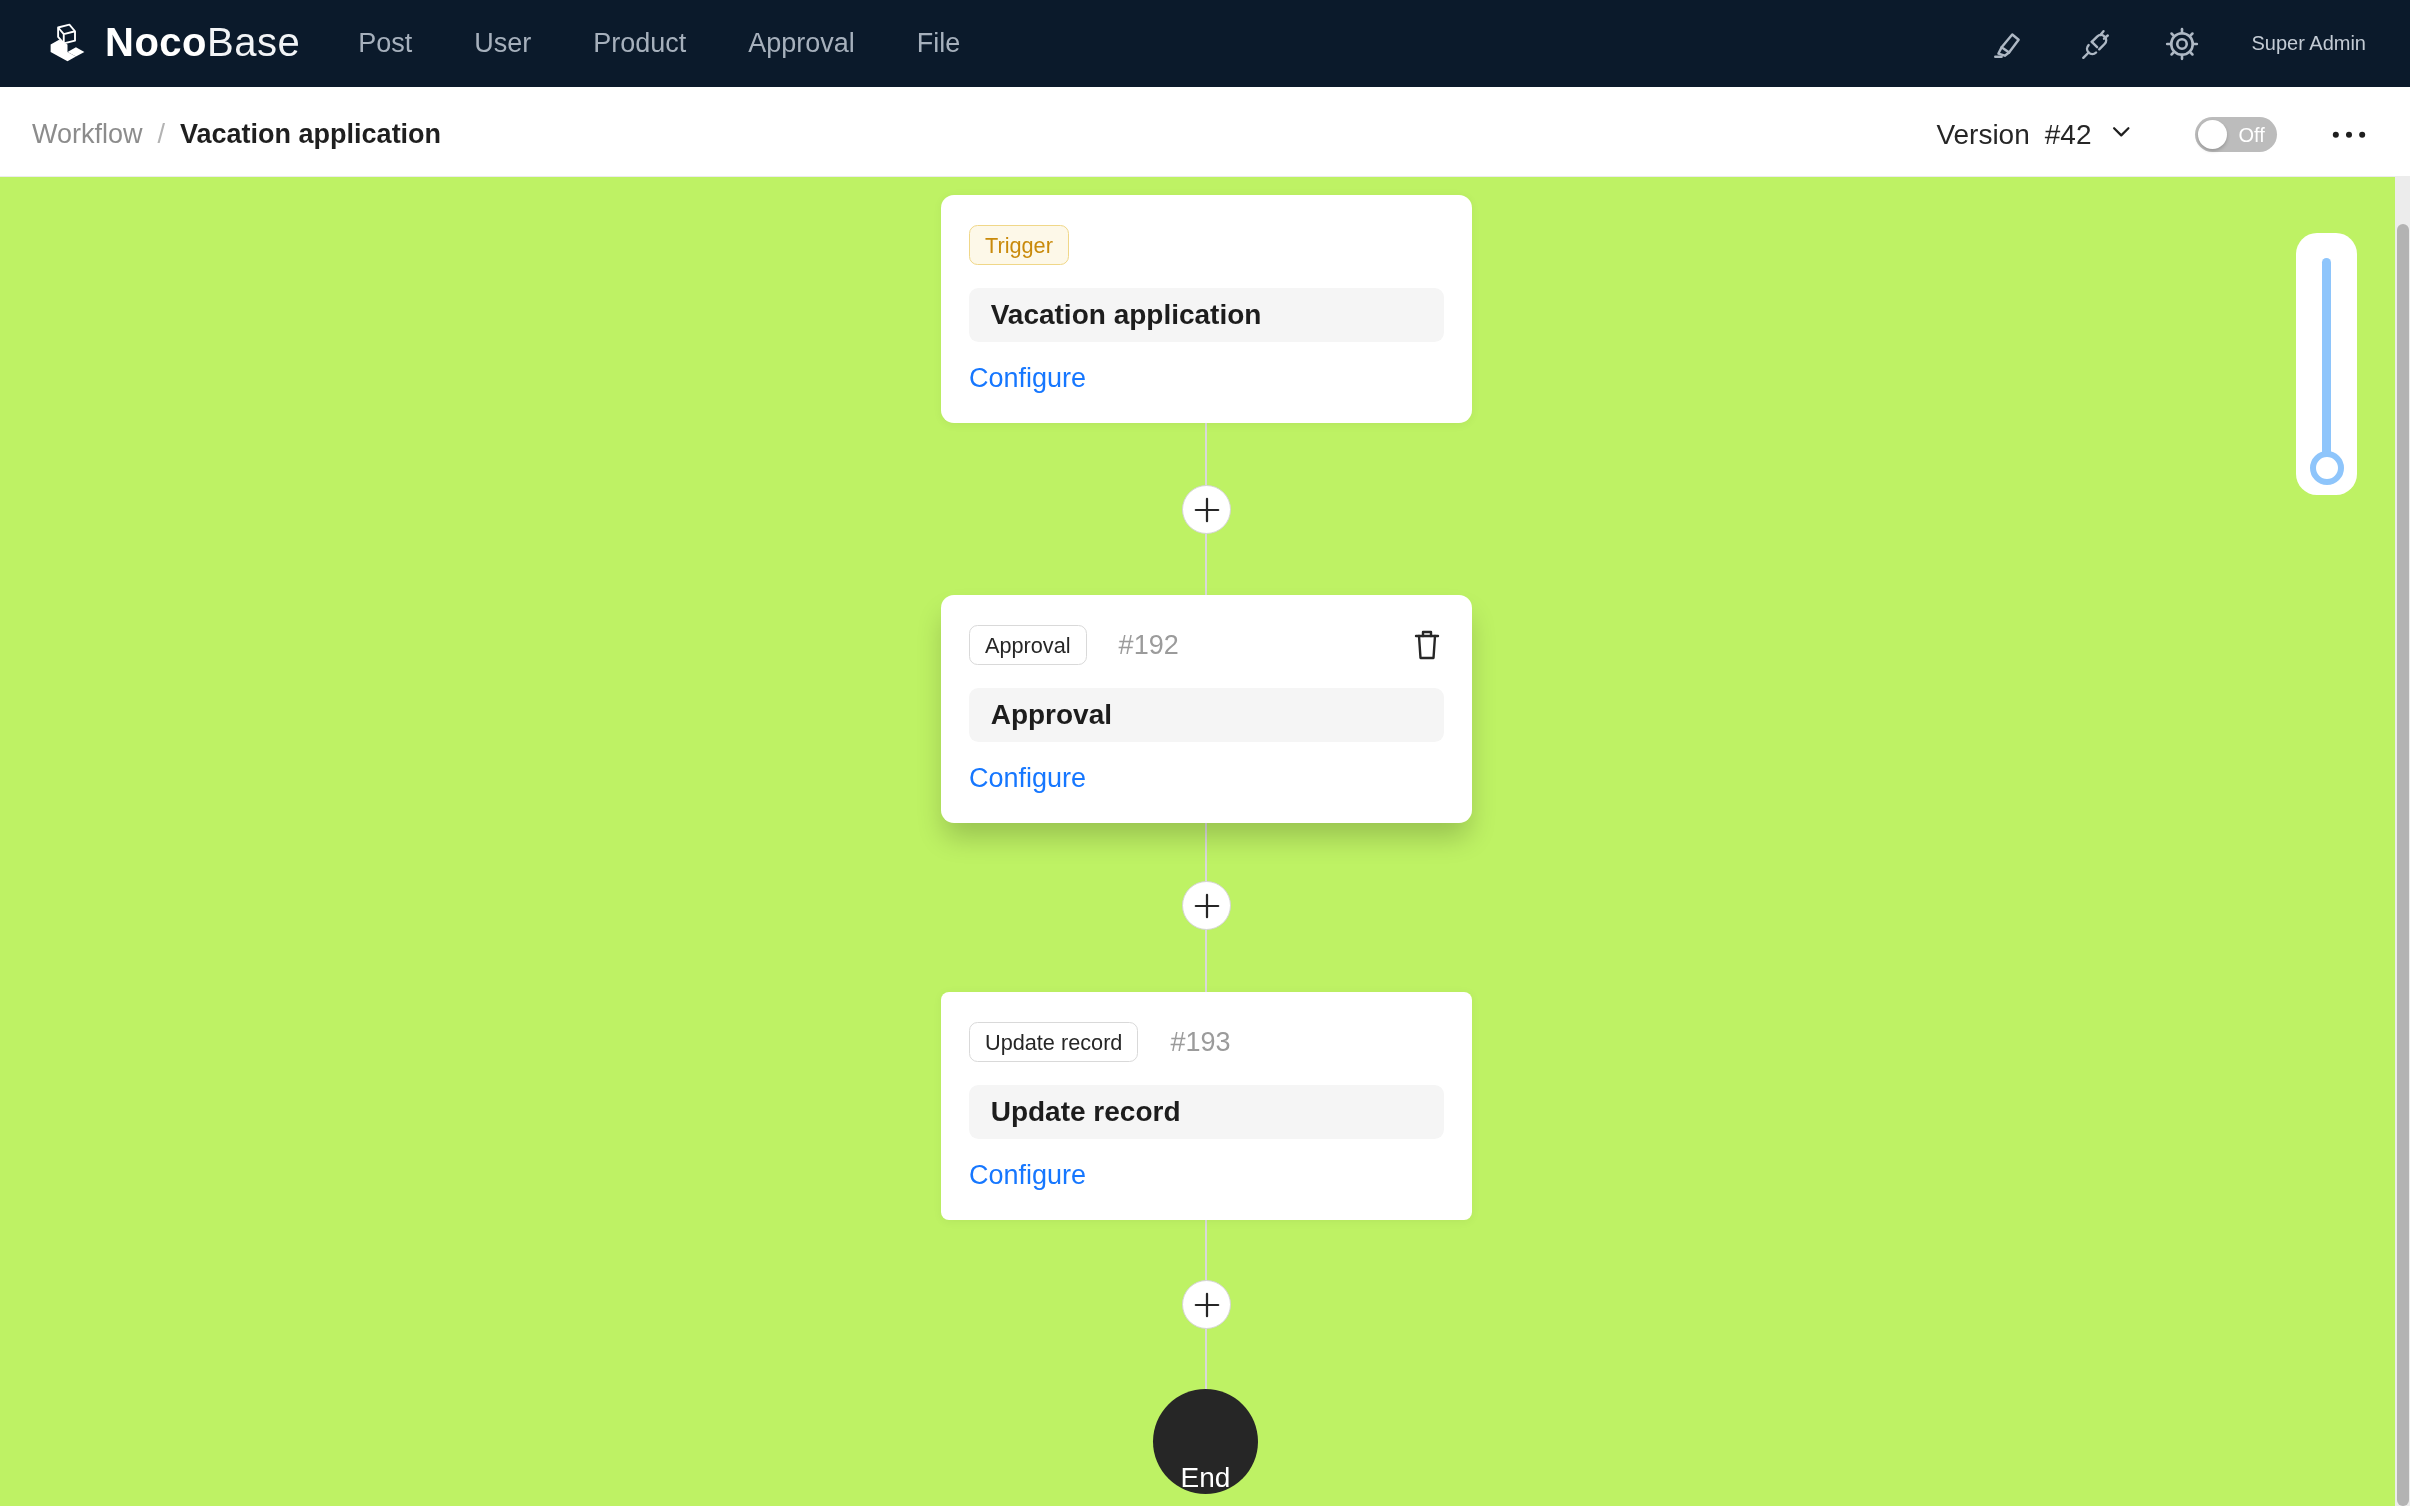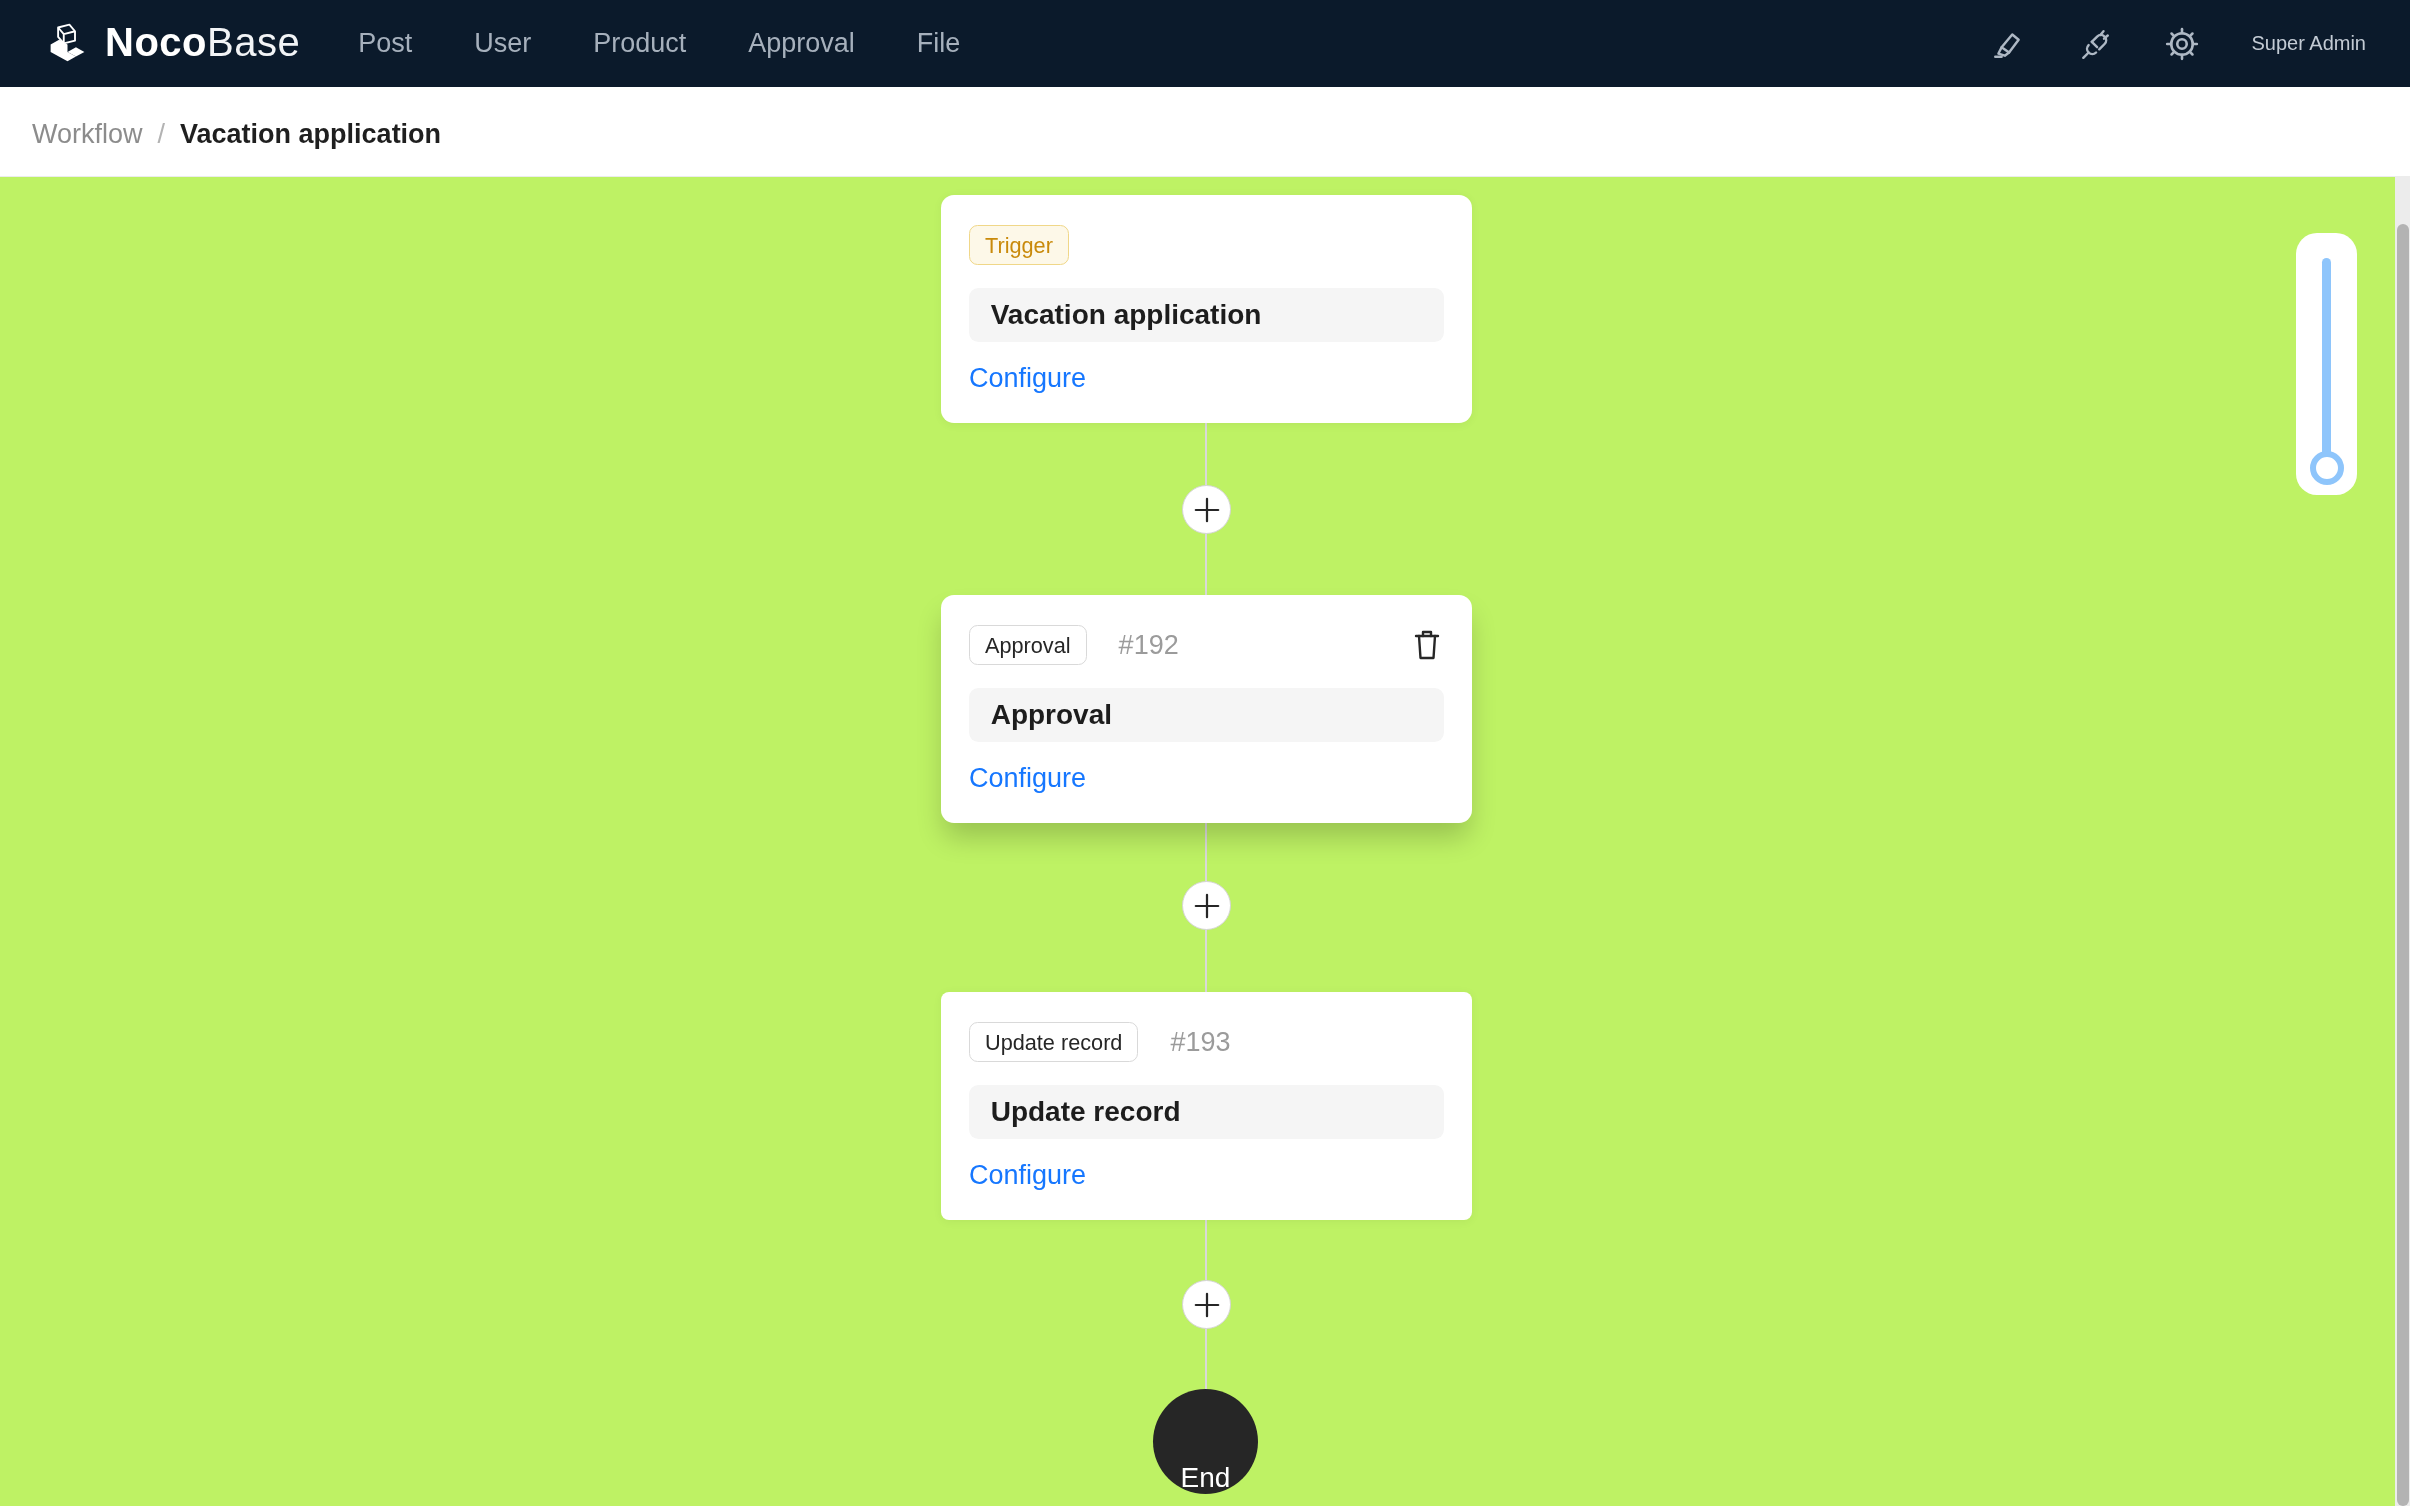--- a/index.html
+++ b/index.html
@@ -176,20 +176,44 @@
     </div>
   </div>
 
   <div class="subheader">
     <div class="breadcrumb">
       <span class="crumb-link">Workflow</span>
       <span class="crumb-sep">/</span>
       <span class="crumb-current">Vacation application</span>
     </div>
 
+    <div class="sub-right">
+      <div class="version-select">
+        <span class="vlabel">Version</span>
+        <span class="vvalue">#42</span>
+        <span>
+          <svg width="24.5" height="24.5" viewBox="0 0 24 24" fill="none" stroke="#1f1f1f" stroke-width="2.2" stroke-linecap="round" stroke-linejoin="round">
+            <path d="M5 9 L12 16 L19 9"></path>
+          </svg>
+        </span>
+      </div>
+
+      <div class="toggle">
+        <div class="toggle-knob"></div>
+        <div class="toggle-label">Off</div>
+      </div>
+
+      <div class="more-btn">
+        <svg width="38" height="11.3" viewBox="0 0 40 12" fill="#1f1f1f">
+          <circle cx="6" cy="6" r="3.2"></circle>
+            <circle cx="20" cy="6" r="3.2"></circle>
+            <circle cx="34" cy="6" r="3.2"></circle>
+        </svg>
+      </div>
+    </div>
   </div>
 
   <div class="canvas">
 
     <div class="connector"></div>
 
     <div class="node-card card-trigger">
       <div class="badge-row">
         <span class="badge badge-gold">Trigger</span>
       </div>

